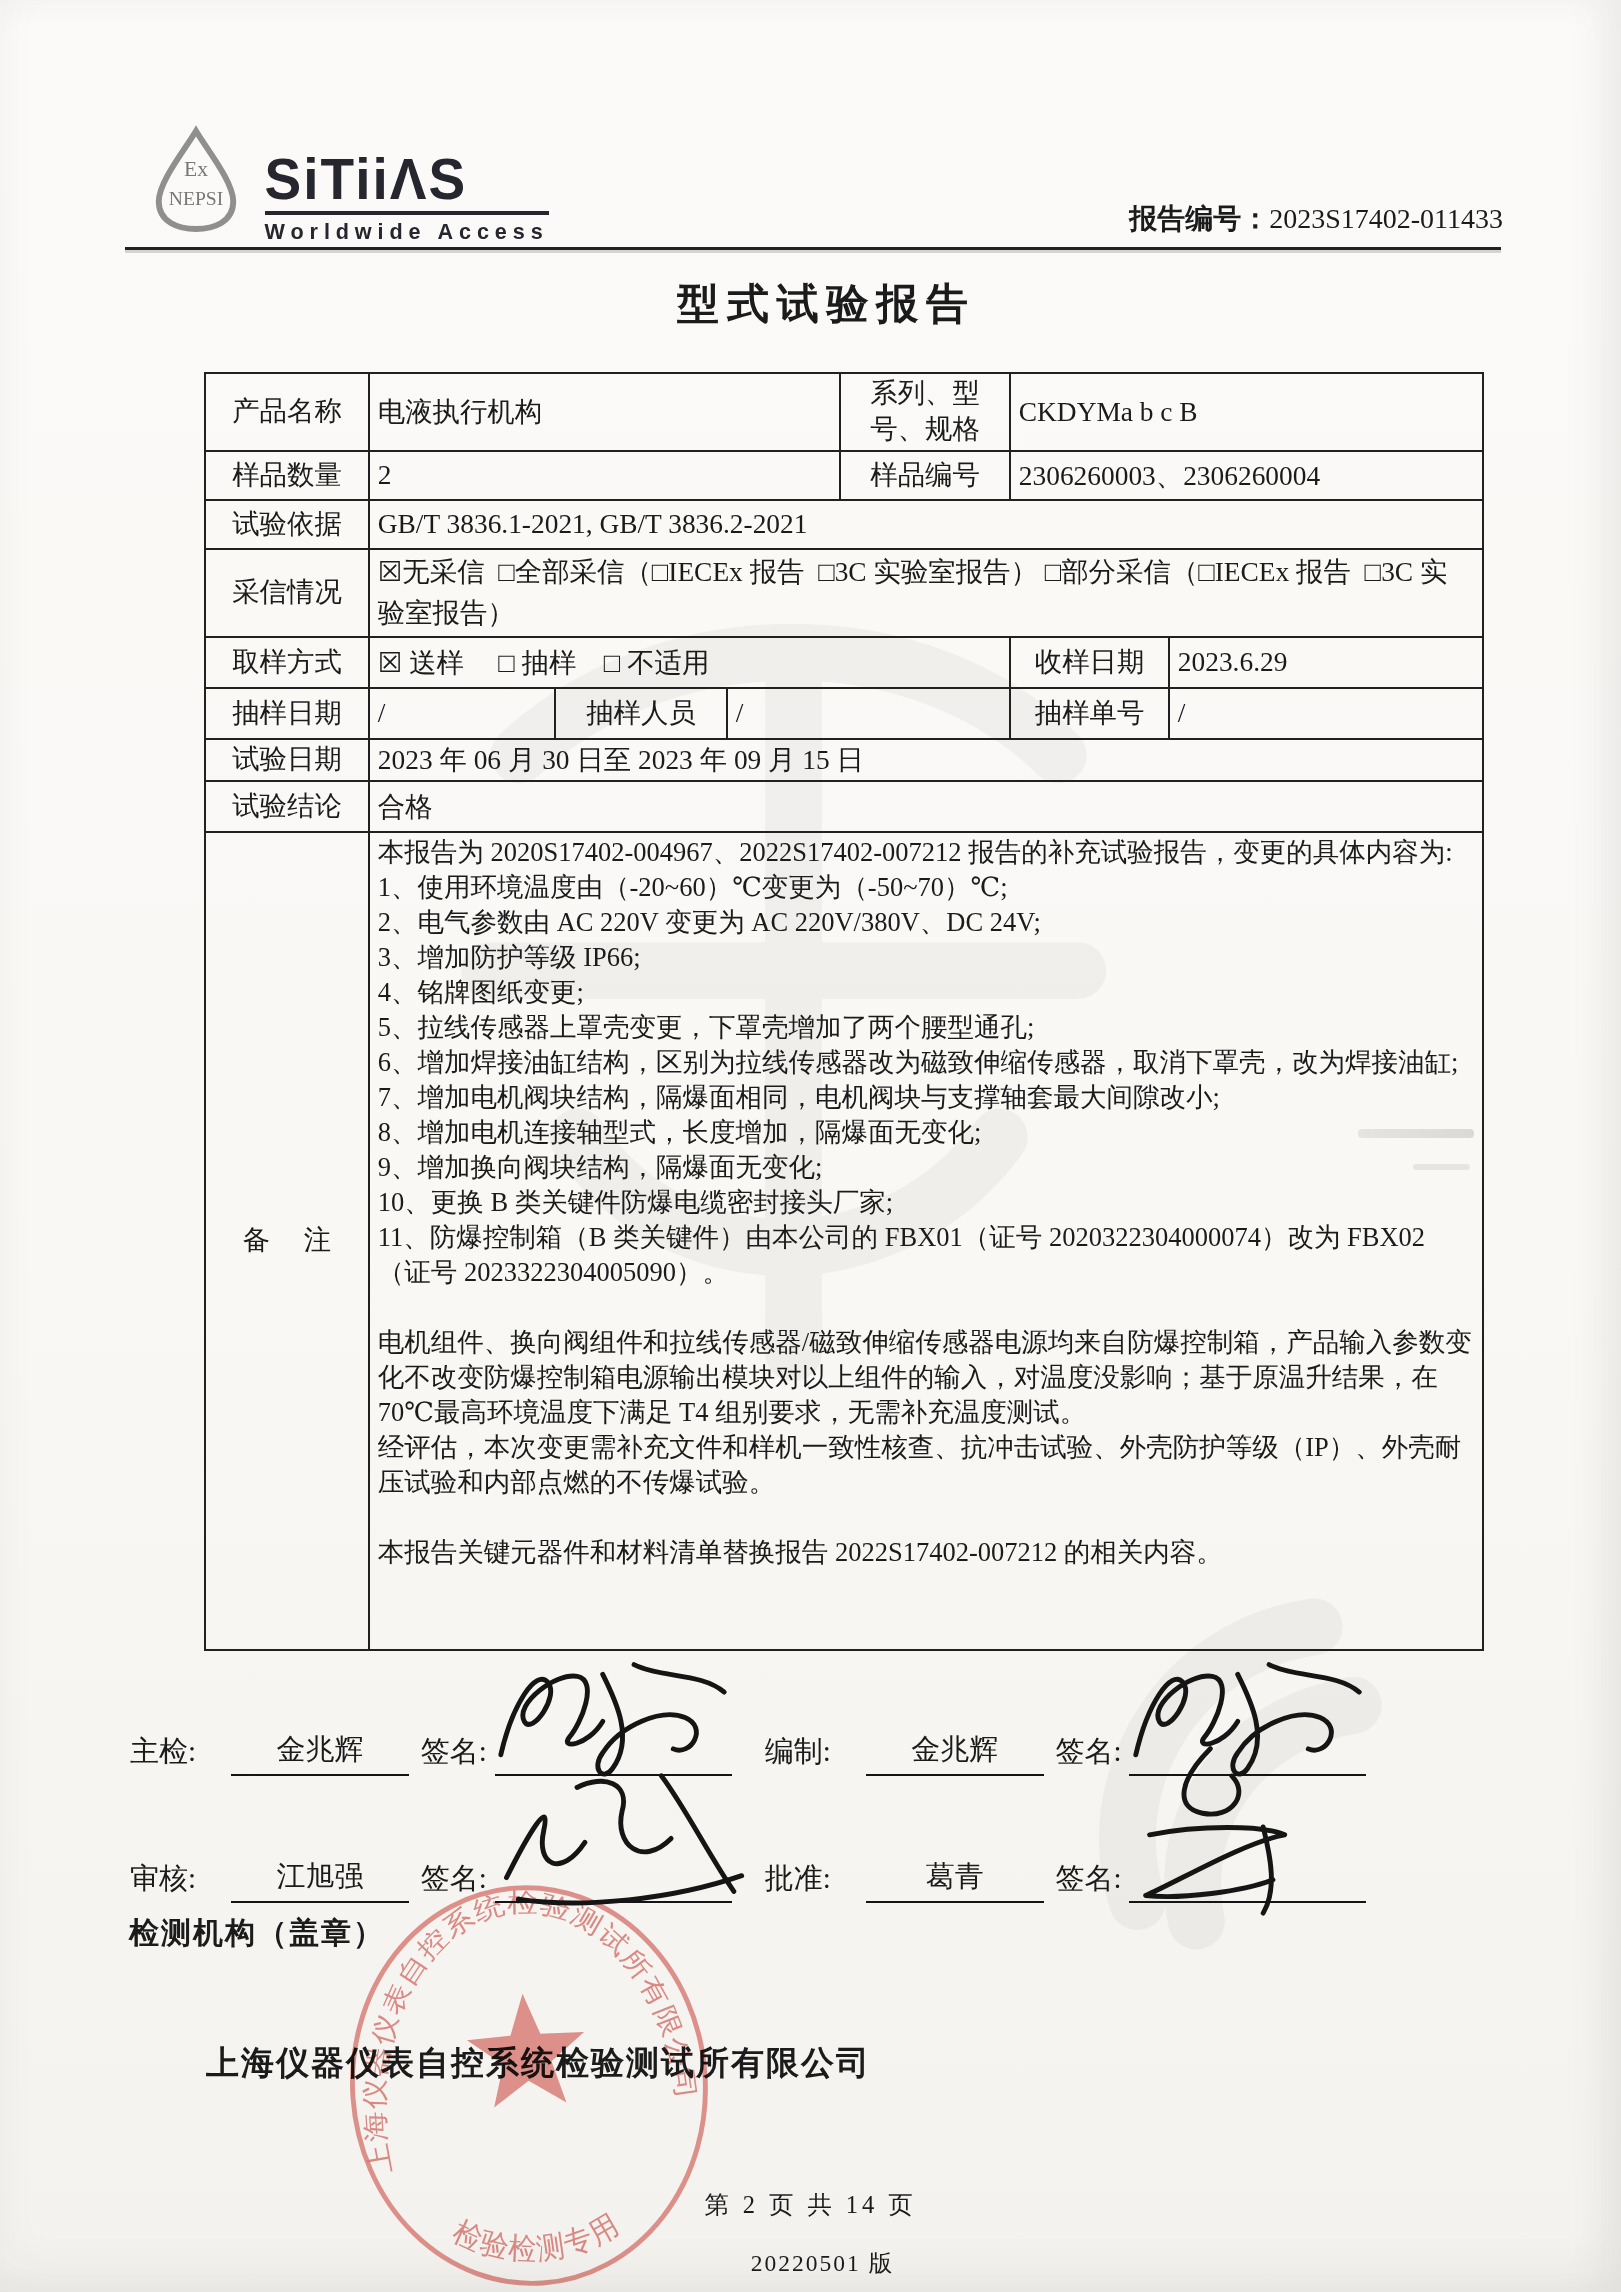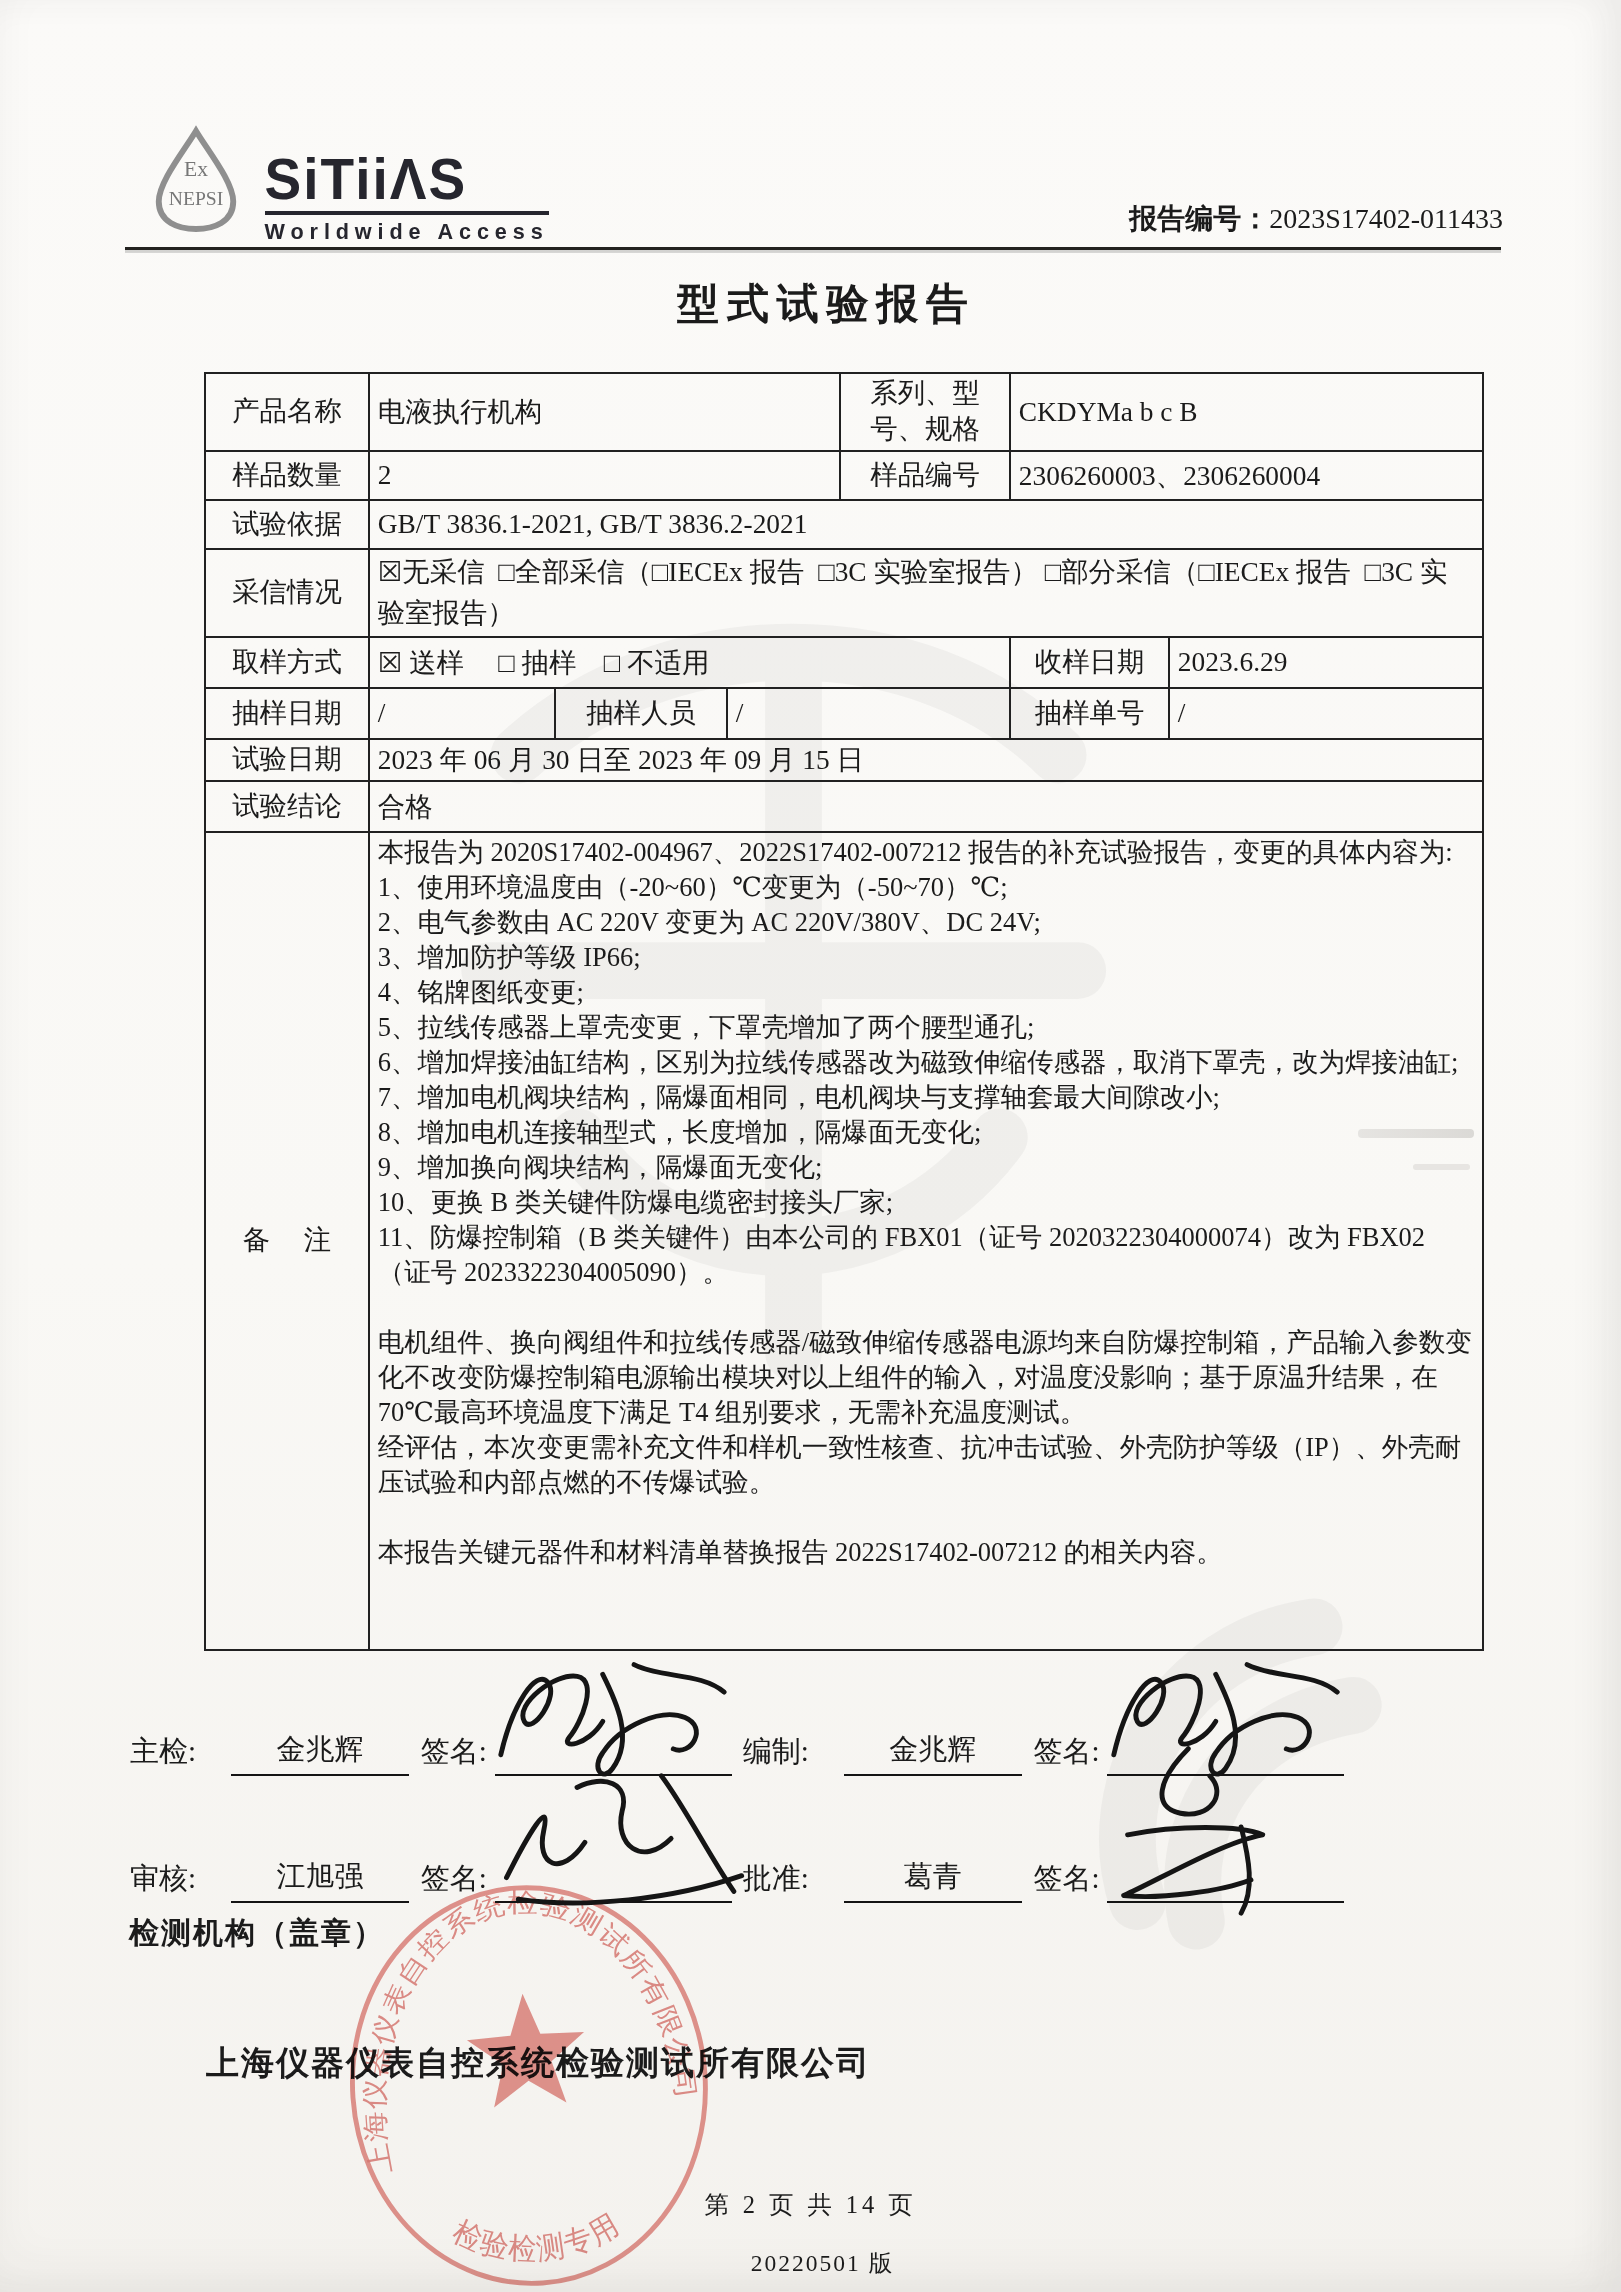--- a/index.html
+++ b/index.html
@@ -48,21 +48,21 @@
   
   .sigrow { position:absolute; left:130px; width:1372px; display:flex; align-items:flex-end; z-index:3; }
   .sigrow1 { top:1682px; height:94px; }
   .sigrow2 { top:1809px; height:94px; }
   .slab { font-size:29px; white-space:nowrap; padding-bottom:3.9px; }
   .uname { display:inline-block; width:178px; border-bottom:2.9px solid #141414;
            text-align:center; font-size:29px; padding-bottom:3.9px; margin-left:35px; }
   .usign { position:relative; display:inline-block; width:237px; height:43px;
            border-bottom:2.9px solid #141414; margin-left:7.8px; }
   .slab2 { margin-left:11.8px; }
-  .grp2 { margin-left:11px; }
+  .grp2 { margin-left:33px; }
   .usign svg { position:absolute; bottom:-17.6px; left:-13.7px; overflow:visible; }
   .sigpath { fill:none; stroke:#151515; stroke-width:5; stroke-linecap:round; stroke-linejoin:round; }
   
   .agency-label { position:absolute; left:129px; top:1913px; font-size:30px; font-weight:bold;
                   font-family:"Liberation Sans","DejaVu Sans",sans-serif; letter-spacing:2px; z-index:1; }
   .company { position:absolute; left:206px; top:2041px; font-size:33px; font-weight:bold;
              font-family:"Liberation Sans","DejaVu Sans",sans-serif; letter-spacing:2px; z-index:1; }
   .page-info { position:absolute; top:2188px; left:0; width:100%; text-align:center; font-size:24.5px; letter-spacing:3.9px; }
   .version { position:absolute; top:2247px; left:12px; width:100%; text-align:center; font-size:23.5px; letter-spacing:2px; }
   

